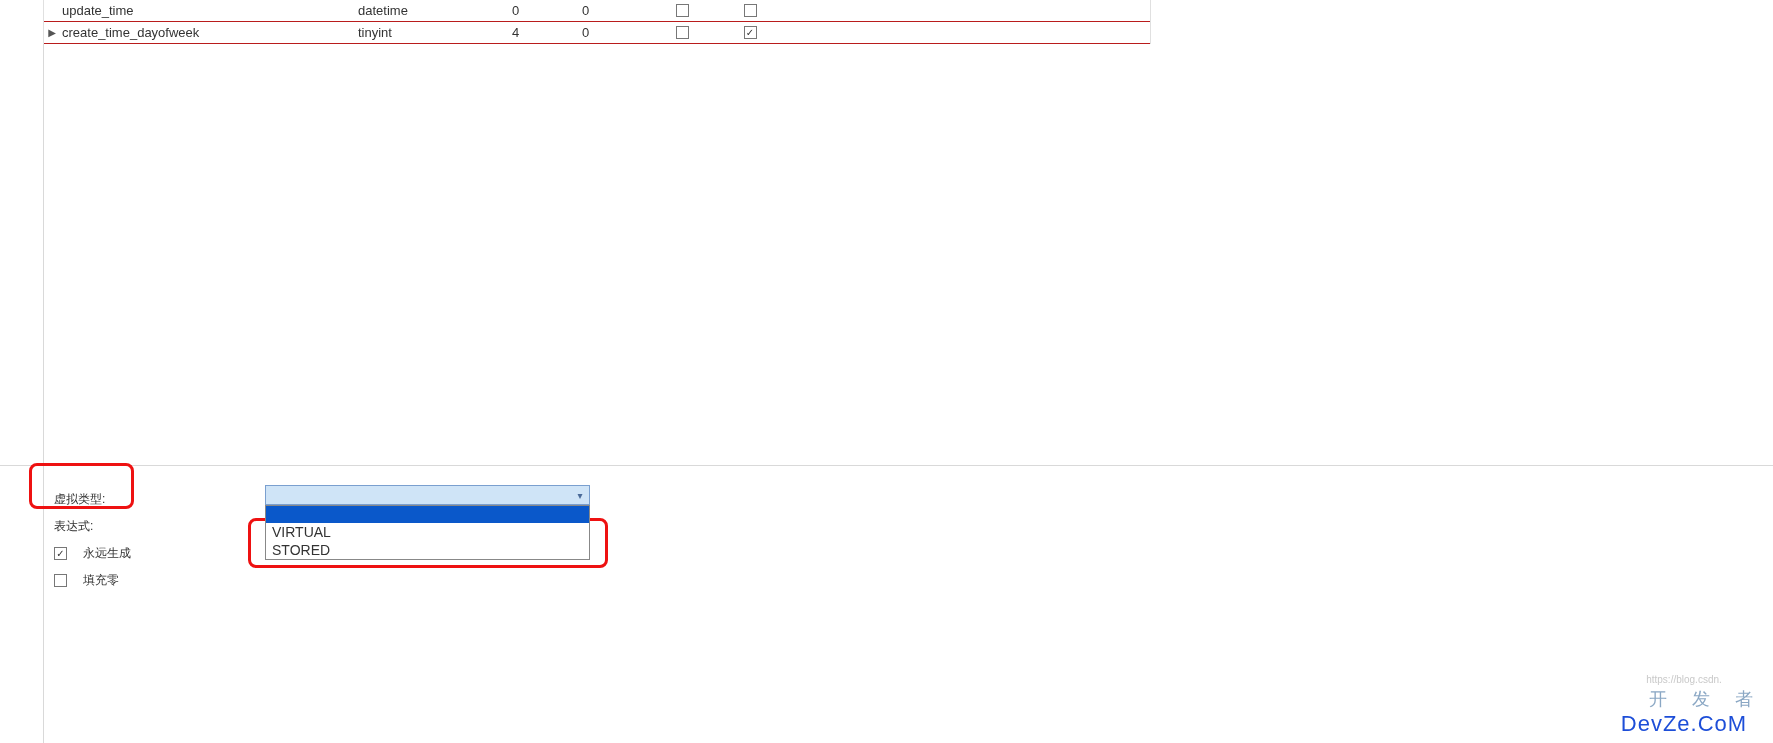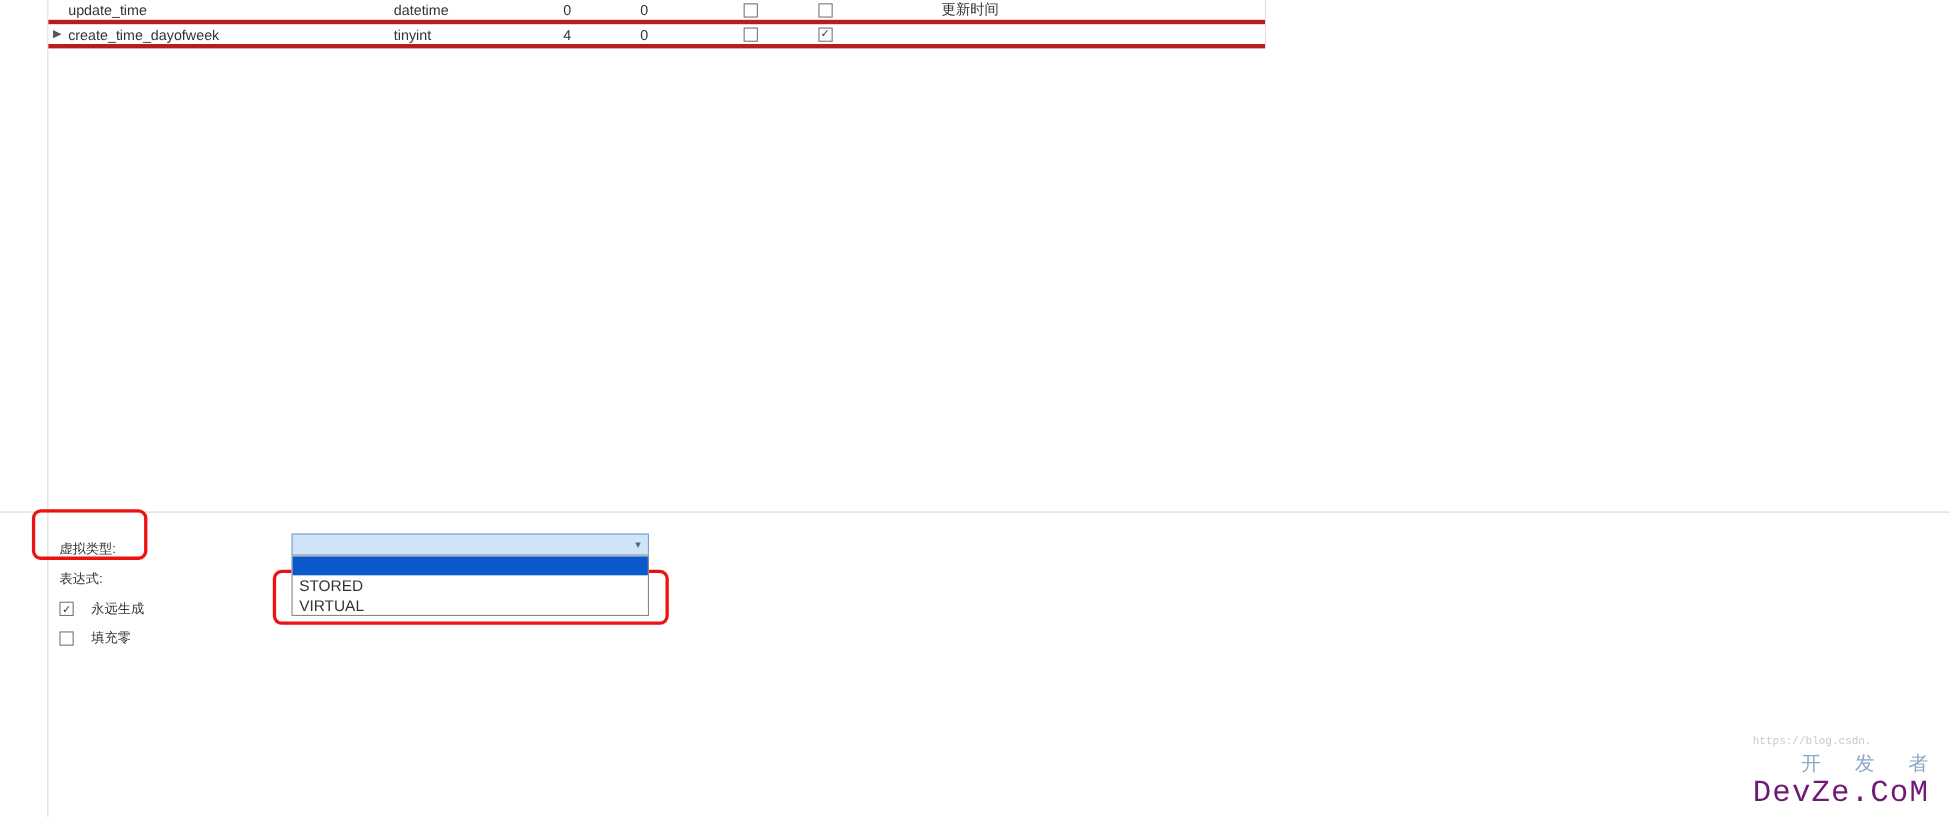--- a/index.html
+++ b/index.html
@@ -21,21 +21,21 @@
     top: 0;
     width: 1108px;
     border-left: 1px solid #e0e0e0;
     border-right: 1px solid #e0e0e0;
     background: #fff;
   }
   .row {
     display: flex;
     align-items: center;
     height: 22px;
-    border-bottom: 4px solid #b91c1c;
+    border-bottom: 1px solid #b91c1c;
     position: relative;
   }
   .row-gutter {
     width: 16px;
     display: flex;
     align-items: center;
     justify-content: center;
     color: #555;
     font-size: 10px;
   }
@@ -128,27 +128,27 @@
     border-radius:8px;
     pointer-events:none;
   }
   .hl1 { left:29px;  top:463px; width:105px; height:46px; }
   .hl2 { left:248px; top:518px; width:360px; height:50px; }
 
   
   .wm {
     position:absolute;
     right:10px; bottom:6px;
-    text-align:left;
-    font-family: Liberation Mono, monospace;
+    text-align:center;
+    font-family: Liberation Sans, sans-serif;
     color:#8aa7c4;
     pointer-events:none;
   }
   .wm .line1 { font-size:18px; letter-spacing:10px;margin-left:44px; }
-  .wm .line2 { font-size:28px; letter-spacing:1px; color:#701a75; }
+  .wm .line2 { font-size:22px; letter-spacing:1px; color:#1d4ed8; }
   .wm .tiny  { font-size:10px; color:#c9c9c9; margin-bottom:2px;}
 </style>
 </head>
 <body>
 
 <div class="left-border"></div>
 
 <div class="grid">
   <div class="row">
     <div class="row-gutter"></div>
@@ -156,21 +156,20 @@
     <div class="c-type">datetime</div>
     <div class="c-len">0</div>
     <div class="c-dec">0</div>
     <div class="c-chk1">
         <span class="cb"></span>
       </div>
     <div class="c-chk2">
         <span class="cb"></span>
       </div>
     <div class="c-key"></div>
-    <div class="c-comment">更新时间</div>
   </div>
   <div class="row">
     <div class="row-gutter">▶</div>
     <div class="c-name">create_time_dayofweek</div>
     <div class="c-type">tinyint</div>
     <div class="c-len">4</div>
     <div class="c-dec">0</div>
     <div class="c-chk1">
         <span class="cb"></span>
       </div>
@@ -204,22 +203,22 @@
     </div>
   </div>
 </div>
 
 <div class="combo">
   <div class="combo-text"></div>
   <div class="combo-btn">▾</div>
 </div>
 <div class="combo-drop">
   <div class="sel"></div>
+  <div class="opt">VIRTUAL</div>
   <div class="opt">STORED</div>
-  <div class="opt">VIRTUAL</div>
 </div>
 
 <div class="hl hl1"></div>
 <div class="hl hl2"></div>
 
 <div class="wm">
   <div class="tiny">https://blog.csdn.</div>
   <div class="line1">开 发 者</div>
   <div class="line2">DevZe.CoM</div>
 </div>

